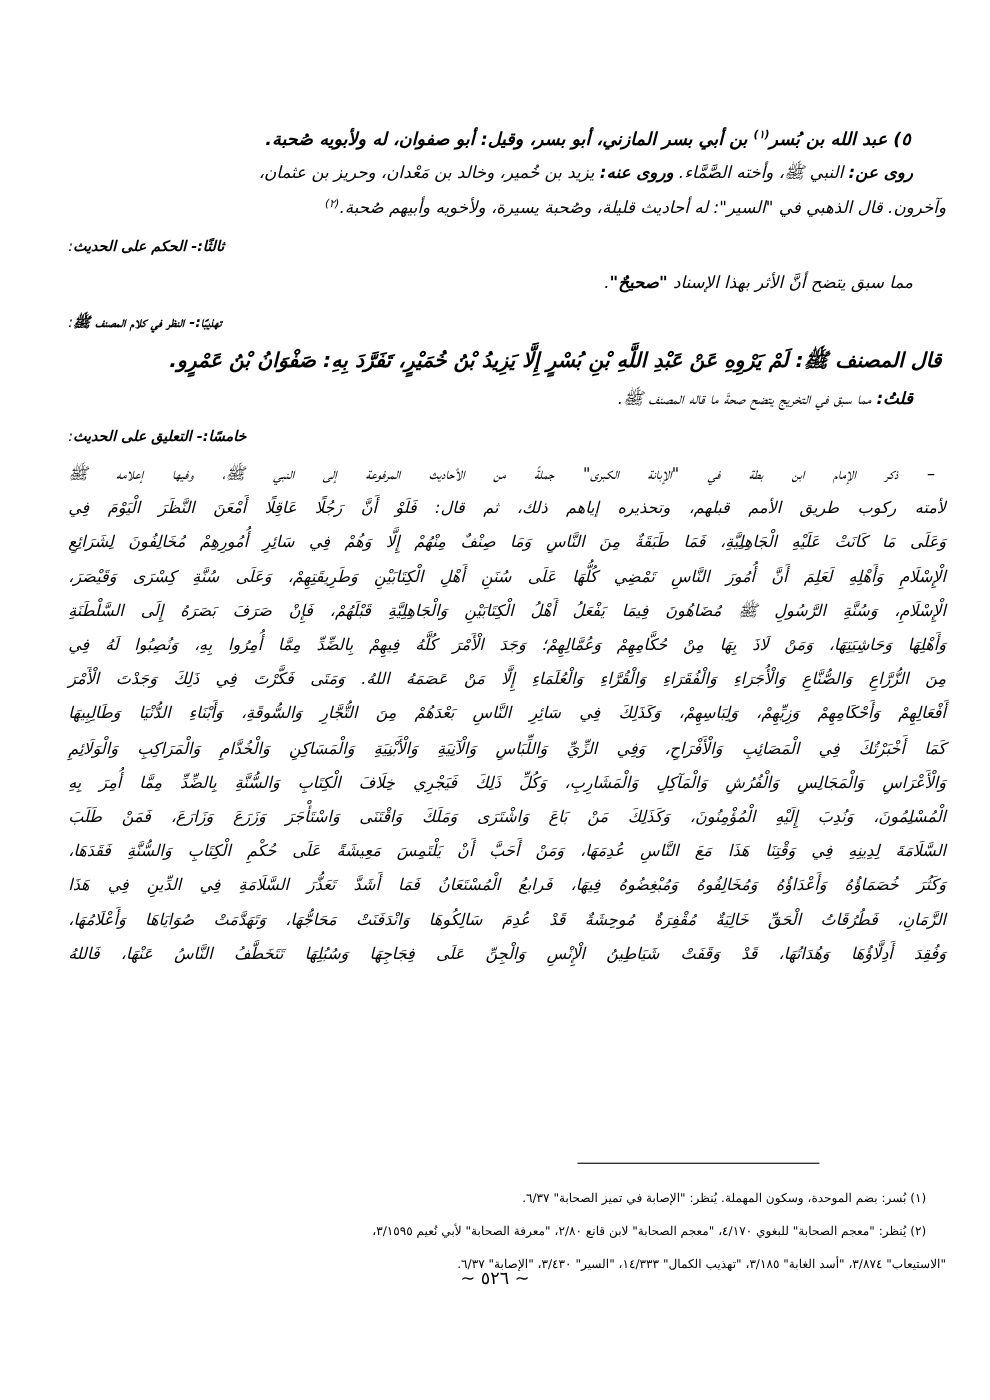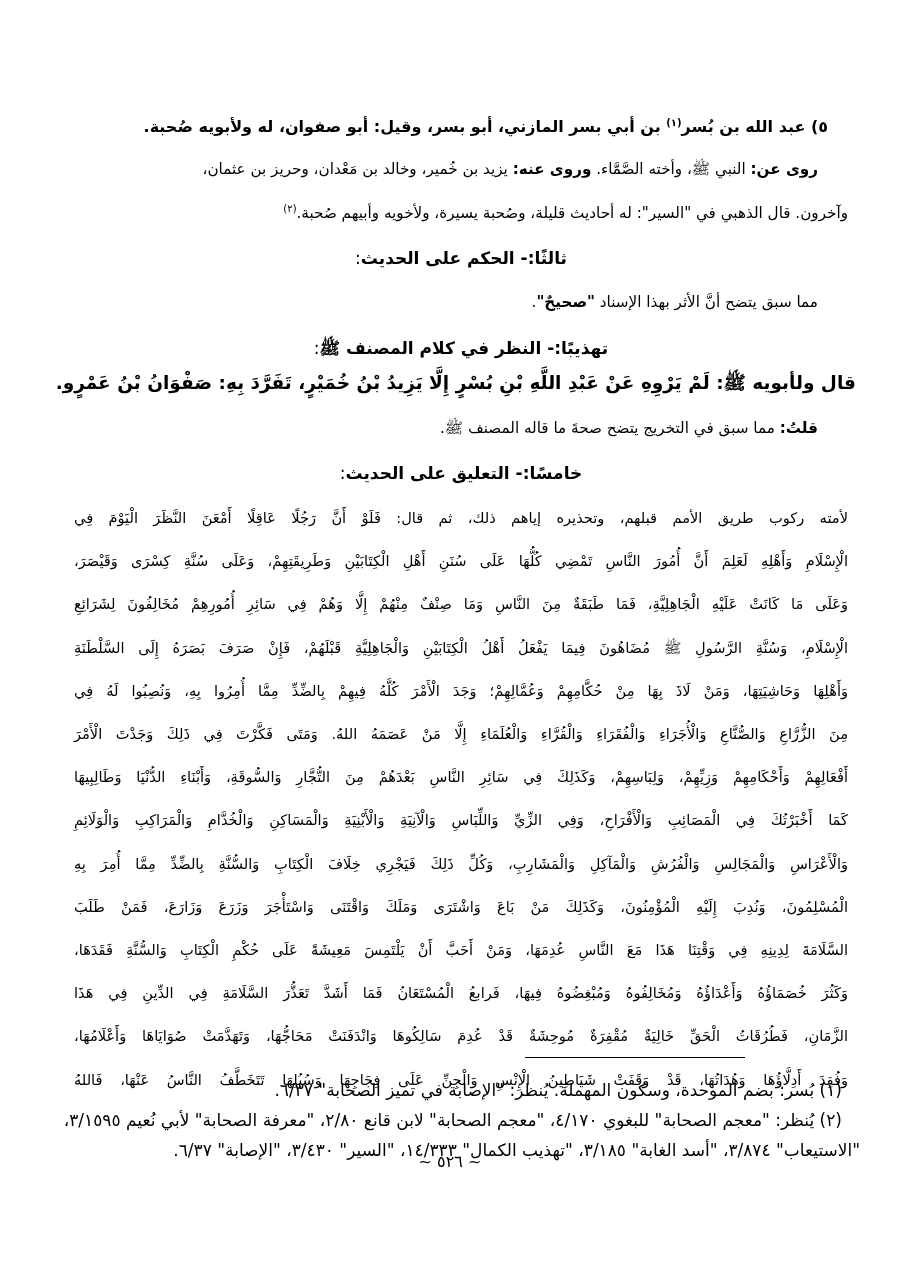--- a/index.html
+++ b/index.html
@@ -3,45 +3,45 @@
 <meta charset="utf-8">
 <style>
   html, body { margin: 0; padding: 0; background: #ffffff; }
   body {
     width: 900px; height: 1273px; position: relative; overflow: hidden;
     font-family: "DejaVu Sans", "Liberation Sans", sans-serif;
     color: #000000;
   }
   .page {
     position: absolute; left: 62px; right: 40px; top: 112px;
-    direction: rtl; text-align: justify;
+    direction: rtl; text-align: justify; font-style: italic;
   }
-  .line { font-size: 15.2px; line-height: 31.5px; margin: 12px; }
+  .line { font-size: 15.2px; line-height: 31.5px; margin: 0; }
   .entry-head { font-weight: bold; font-size: 16px; line-height: 30px; padding-right: 32px; margin: 0; }
   .sup { font-size: 10px; vertical-align: super; line-height: 0; }
   .heading {
-    font-family: "DejaVu Sans", sans-serif; font-weight: bold; font-size: 17px;
-    text-align: center; line-height: 34px; margin: 3px 0 0 0;
+    font-family: "DejaVu Sans", sans-serif; font-weight: bold; font-size: 13px;
+    text-align: left; line-height: 34px; margin: 3px 0 0 0;
   }
   .heading .colon { font-weight: normal; }
   .indent { padding-right: 10px; }
   .indent2 { padding-right: 30px; }
   .bold { font-weight: bold; }
   .qawl {
     font-weight: bold; font-size: 18.5px; line-height: 36px; margin: 0; padding-right: 4px;
     white-space: nowrap; letter-spacing: -0.2px;
   }
   .body-text .line { font-size: 14.6px; line-height: 31.2px; text-align: justify; text-align-last: justify; }
   .body-text .line.last { text-align-last: right; }
   .sep {
     position: absolute; left: 525px; width: 220px; top: 1057px; height: 0;
     border-top: 1.5px solid #000;
   }
   .footnotes { position: absolute; left: 62px; right: 40px; top: 1075px; direction: rtl; }
-  .fn { font-size: 17px; line-height: 30px; margin: 0; padding-right: 18px; text-align: justify; }
+  .fn { font-size: 11px; line-height: 30px; margin: 0; padding-right: 18px; text-align: justify; }
   .fn.cont { padding-right: 0; }
   .page-num {
     position: absolute; top: 1152px; left: 0; right: 0; text-align: center;
     font-size: 16px; direction: rtl;
   }
 </style>
 </head>
 <body>
 
 <div class="page">
@@ -61,33 +61,34 @@
   <h2 class="heading">
     <span>ثالثًا:- الحكم على الحديث</span><span class="colon">:</span>
   </h2>
   <p class="line indent2">
     <span>مما سبق يتضح أنَّ الأثر بهذا الإسناد </span><span class="bold">"صحيحٌ"</span><span>.</span>
   </p>
 
   <h2 class="heading">
     <span>تهذيبًا:- النظر في كلام المصنف ﷺ</span><span class="colon">:</span>
   </h2>
-  <p class="qawl">قال ولأبويه ﷺ: لَمْ يَرْوِهِ عَنْ عَبْدِ اللَّهِ بْنِ بُسْرٍ إِلَّا يَزِيدُ بْنُ خُمَيْرٍ، تَفَرَّدَ بِهِ: صَفْوَانُ بْنُ عَمْرٍو.</p>
+  <p class="qawl">قال المصنف ﷺ: لَمْ يَرْوِهِ عَنْ عَبْدِ اللَّهِ بْنِ بُسْرٍ إِلَّا يَزِيدُ بْنُ خُمَيْرٍ، تَفَرَّدَ بِهِ: صَفْوَانُ بْنُ عَمْرٍو.</p>
   <p class="line indent2">
     <span class="bold">قلتُ:</span><span> مما سبق في التخريج يتضح صحةَ ما قاله المصنف ﷺ.</span>
   </p>
 
   <h2 class="heading">
     <span>خامسًا:- التعليق على الحديث</span><span class="colon">:</span>
   </h2>
 
   <div class="body-text">
+    <p class="line indent">– ذكر الإمام ابن بطة في "الإبانة الكبرى" جملةً من الأحاديث المرفوعة إلى النبي ﷺ، وفيها إعلامه ﷺ</p>
     <p class="line">لأمته ركوب طريق الأمم قبلهم، وتحذيره إياهم ذلك، ثم قال: فَلَوْ أَنَّ رَجُلًا عَاقِلًا أَمْعَنَ النَّظَرَ الْيَوْمَ فِي</p>
+    <p class="line">وَعَلَى مَا كَانَتْ عَلَيْهِ الْجَاهِلِيَّةِ، فَمَا طَبَقَةٌ مِنَ النَّاسِ وَمَا صِنْفٌ مِنْهُمْ إِلَّا وَهُمْ فِي سَائِرِ أُمُورِهِمْ مُخَالِفُونَ لِشَرَائِعِ</p>
     <p class="line">الْإِسْلَامِ وَأَهْلِهِ لَعَلِمَ أَنَّ أُمُورَ النَّاسِ تَمْضِي كُلُّهَا عَلَى سُنَنِ أَهْلِ الْكِتَابَيْنِ وَطَرِيقَتِهِمْ، وَعَلَى سُنَّةِ كِسْرَى وَقَيْصَرَ،</p>
-    <p class="line">وَعَلَى مَا كَانَتْ عَلَيْهِ الْجَاهِلِيَّةِ، فَمَا طَبَقَةٌ مِنَ النَّاسِ وَمَا صِنْفٌ مِنْهُمْ إِلَّا وَهُمْ فِي سَائِرِ أُمُورِهِمْ مُخَالِفُونَ لِشَرَائِعِ</p>
     <p class="line">الْإِسْلَامِ، وَسُنَّةِ الرَّسُولِ ﷺ مُضَاهُونَ فِيمَا يَفْعَلُ أَهْلُ الْكِتَابَيْنِ وَالْجَاهِلِيَّةِ قَبْلَهُمْ، فَإِنْ صَرَفَ بَصَرَهُ إِلَى السَّلْطَنَةِ</p>
     <p class="line">وَأَهْلِهَا وَحَاشِيَتِهَا، وَمَنْ لَاذَ بِهَا مِنْ حُكَّامِهِمْ وَعُمَّالِهِمْ؛ وَجَدَ الْأَمْرَ كُلَّهُ فِيهِمْ بِالضِّدِّ مِمَّا أُمِرُوا بِهِ، وَنُصِبُوا لَهُ فِي</p>
     <p class="line">مِنَ الزُّرَّاعِ وَالصُّنَّاعِ وَالْأُجَرَاءِ وَالْفُقَرَاءِ وَالْقُرَّاءِ وَالْعُلَمَاءِ إِلَّا مَنْ عَصَمَهُ اللهُ. وَمَتَى فَكَّرْتَ فِي ذَلِكَ وَجَدْتَ الْأَمْرَ</p>
     <p class="line">أَفْعَالِهِمْ وَأَحْكَامِهِمْ وَزِيِّهِمْ، وَلِبَاسِهِمْ، وَكَذَلِكَ فِي سَائِرِ النَّاسِ بَعْدَهُمْ مِنَ التُّجَّارِ وَالسُّوقَةِ، وَأَبْنَاءِ الدُّنْيَا وَطَالِبِيهَا</p>
     <p class="line">كَمَا أَخْبَرْتُكَ فِي الْمَصَائِبِ وَالْأَفْرَاحِ، وَفِي الزِّيِّ وَاللِّبَاسِ وَالْآنِيَةِ وَالْأَبْنِيَةِ وَالْمَسَاكِنِ وَالْخُدَّامِ وَالْمَرَاكِبِ وَالْوَلَائِمِ</p>
     <p class="line">وَالْأَعْرَاسِ وَالْمَجَالِسِ وَالْفُرُشِ وَالْمَآكِلِ وَالْمَشَارِبِ، وَكُلِّ ذَلِكَ فَيَجْرِي خِلَافَ الْكِتَابِ وَالسُّنَّةِ بِالضِّدِّ مِمَّا أُمِرَ بِهِ</p>
     <p class="line">الْمُسْلِمُونَ، وَنُدِبَ إِلَيْهِ الْمُؤْمِنُونَ، وَكَذَلِكَ مَنْ بَاعَ وَاشْتَرَى وَمَلَكَ وَاقْتَنَى وَاسْتَأْجَرَ وَزَرَعَ وَزَارَعَ، فَمَنْ طَلَبَ</p>
     <p class="line">السَّلَامَةَ لِدِينِهِ فِي وَقْتِنَا هَذَا مَعَ النَّاسِ عُدِمَهَا، وَمَنْ أَحَبَّ أَنْ يَلْتَمِسَ مَعِيشَةً عَلَى حُكْمِ الْكِتَابِ وَالسُّنَّةِ فَقَدَهَا،</p>
     <p class="line">وَكَثُرَ خُصَمَاؤُهُ وَأَعْدَاؤُهُ وَمُخَالِفُوهُ وَمُبْغِضُوهُ فِيهَا، فَرابعُ الْمُسْتَعَانُ فَمَا أَشَدَّ تَعَذُّرَ السَّلَامَةِ فِي الدِّينِ فِي هَذَا</p>
     <p class="line">الزَّمَانِ، فَطُرُقَاتُ الْحَقِّ خَالِيَةٌ مُقْفِرَةٌ مُوحِشَةٌ قَدْ عُدِمَ سَالِكُوهَا وَانْدَفَنَتْ مَحَاجُّهَا، وَتَهَدَّمَتْ صُوَايَاهَا وَأَعْلَامُهَا،</p>

